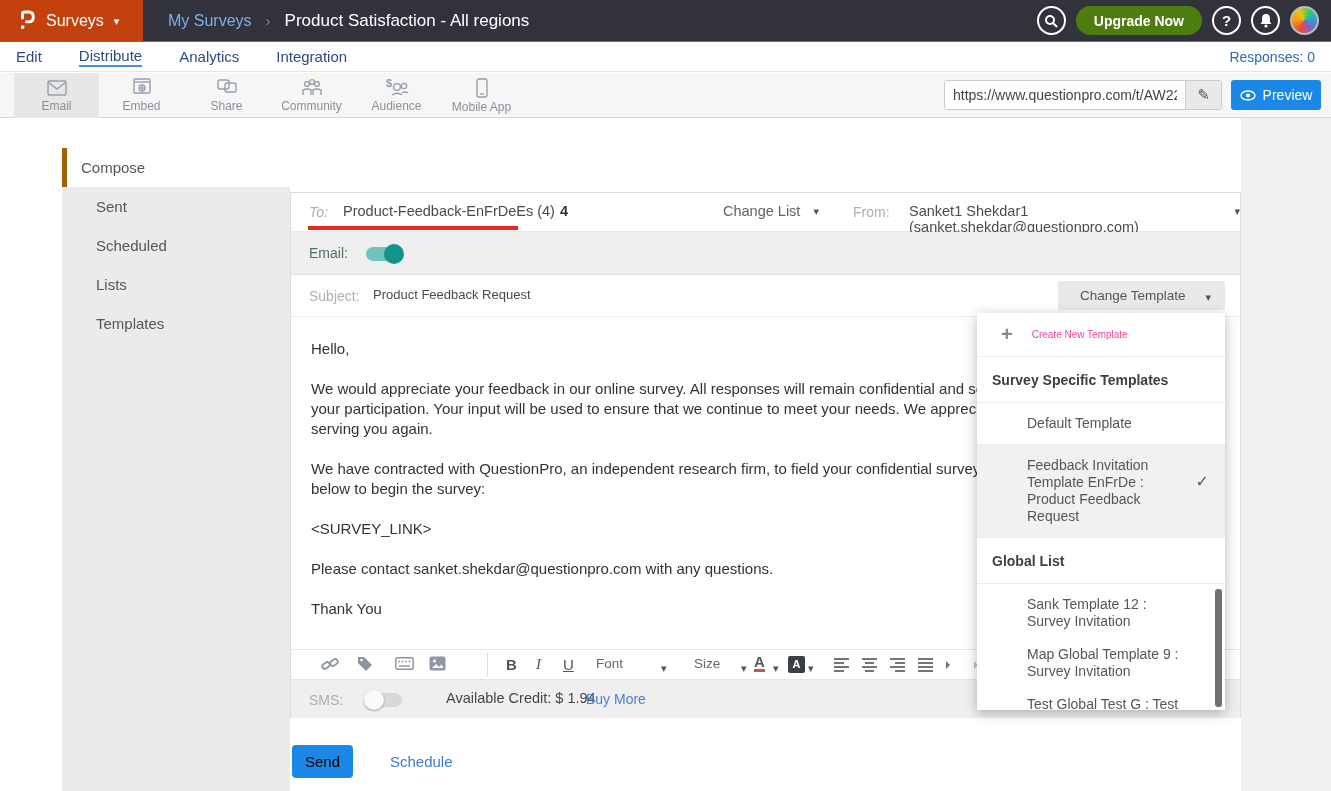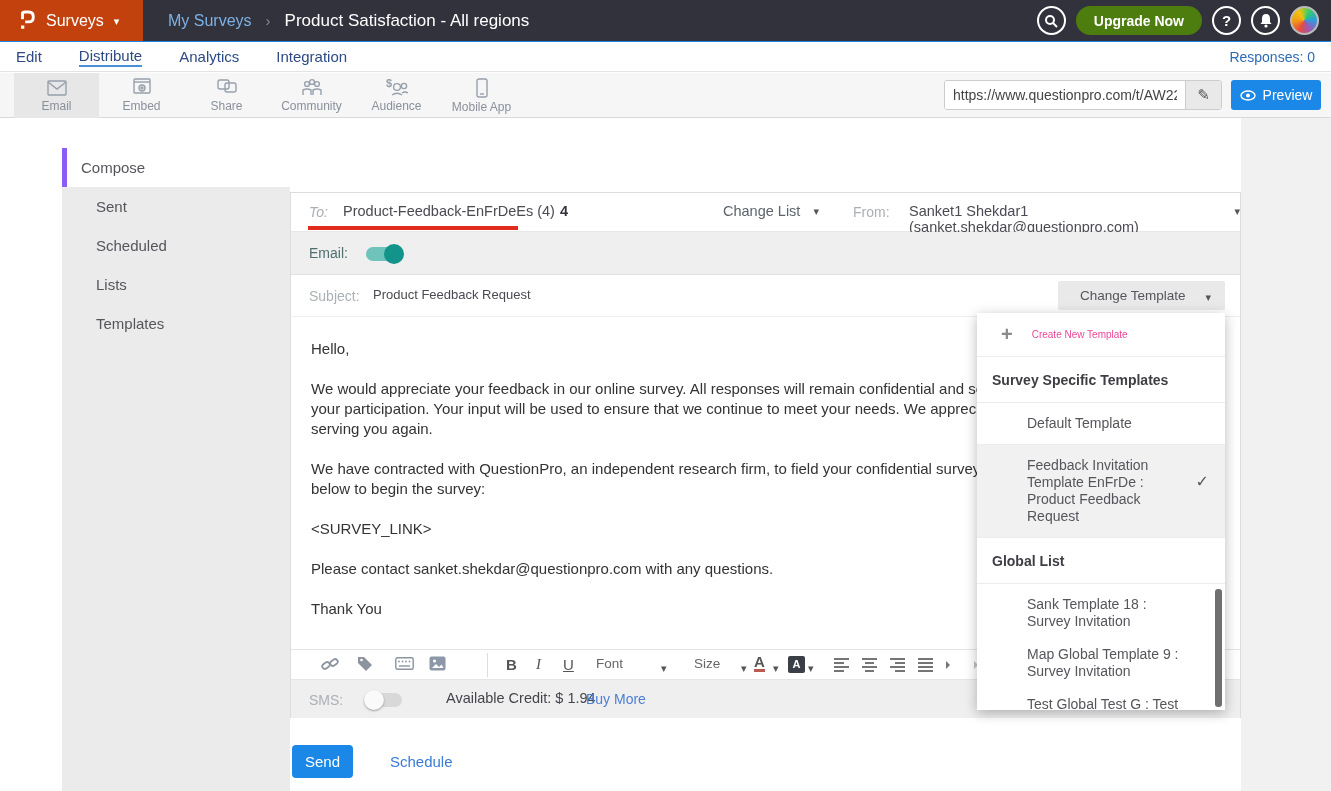--- a/index.html
+++ b/index.html
@@ -35,21 +35,21 @@
   .chan-tab .lbl { font-size:12px; color:#8a909b; }
   .chan-tab svg { stroke:#97a0ac; fill:none; stroke-width:1.4; }
   #urlwrap { right:109px; top:7px; width:278px; height:30px; background:#fff; border:1px solid #ccc; border-radius:3px; display:flex; overflow:hidden; }
   #urlwrap input { flex:1; border:none; outline:none; font-size:14px; color:#444; padding:0 8px; font-family:inherit; background:#fff; }
   #url-edit { width:36px; background:#e9e9e9; border-left:1px solid #ccc; display:flex; align-items:center; justify-content:center; color:#555; font-size:15px; cursor:pointer; }
   #preview-btn { right:10px; top:7px; width:90px; height:30px; background:#1b87e6; border:none; border-radius:3px; color:#fff; font-size:14px; display:flex; align-items:center; justify-content:center; gap:7px; cursor:pointer; font-family:inherit; }
 
   
   #sidebar { left:62px; top:148px; width:228px; height:643px; background:#ebebeb; }
   .side-item { height:39px; display:flex; align-items:center; padding-left:34px; font-size:15px; color:#55555c; cursor:pointer; }
-  .side-item.active { background:#fff; border-left:5px solid #8b5cf6; padding-left:14px; }
+  .side-item.active { background:#fff; border-left:5px solid #a16207; padding-left:14px; }
 
   
   #right-gutter { left:1241px; top:118px; width:90px; height:673px; background:#f1f1f1; }
 
   
   #panel { left:290px; top:192px; width:951px; height:526px; background:#fff; border:1px solid #ddd; }
   .row { position:absolute; left:0; width:949px; }
   #row-to { top:0; height:39px; border-bottom:1px solid #e8e8e8; }
   .flabel { color:#aab0b5; font-size:14px; }
   #to-label { position:absolute; left:18px; top:11px;font-style:italic; }
@@ -93,21 +93,21 @@
   .b-ind::before { content:""; position:absolute; left:0; top:3px; border-left:4px solid #757575; border-top:4px solid transparent; border-bottom:4px solid transparent; }
   .sel-lbl { font-size:13.5px; color:#666; }
   #ic-fontcolor { border-bottom:3px solid #b85c4f; padding-bottom:0; line-height:14px; font-weight:bold; }
   #ic-bgcolor { display:inline-block; width:17px; height:17px; background:#3a3f45; color:#fff; border-radius:2px; text-align:center; line-height:17px; font-size:11px; font-weight:bold; }
 
   #row-sms { top:487px; height:38px; background:#efefef; }
   #sms-label { position:absolute; left:18px; top:12px; }
   #credit { position:absolute; left:155px; top:10px; font-size:14.5px; color:#44444c; }
   #buy-more { position:absolute; left:295px; top:11px; font-size:14px; color:#4a7fd4; cursor:pointer; }
 
-  #send-btn { left:292px; top:745px; width:61px; height:33px; background:#1b87e6; border:none; border-radius:4px; color:#ffffff; font-size:15px; cursor:pointer; font-family:inherit; }
+  #send-btn { left:292px; top:745px; width:61px; height:33px; background:#1b87e6; border:none; border-radius:4px; color:#000000; font-size:15px; cursor:pointer; font-family:inherit; }
   #schedule-link { left:390px; top:753px; font-size:15px; color:#3a7bd5; cursor:pointer; }
 
   
   #tmenu { left:977px; top:313px; width:248px; height:397px; background:#fff; box-shadow:0 3px 12px rgba(0,0,0,.28); z-index:20; overflow:hidden; }
   .m-row { border-bottom:1px solid #ececec; }
   #m-create { height:44px; display:flex; align-items:center; gap:19px; padding-left:24px; cursor:pointer; }
   #m-create .plus { color:#8a8a8a; font-size:20px; font-weight:bold; }
   .m-item-lbl { font-size:10px; color:#ec4899; }
   .m-header { height:46px; display:flex; align-items:center; padding-left:15px; font-weight:bold; font-size:14px; color:#3d3d44; }
   .m-item { padding:12px 36px 12px 50px; font-size:14px; color:#55555c; line-height:17px; cursor:pointer; position:relative; }
@@ -362,20 +362,20 @@
       <span class="m-item-lbl">Create New Template</span>
     </div>
     <div class="m-header m-row">Survey Specific Templates</div>
     <div class="m-item m-row">Default Template</div>
     <div class="m-item m-row selected">
       <span style="display:inline-block;width:158px">Feedback Invitation Template EnFrDe  : Product Feedback Request</span>
       <span class="m-check">✓</span>
     </div>
     <div class="m-header m-row">Global List</div>
     <div id="m-scroll">
-      <div class="m-item" style="padding-bottom:8px"><span style="display:inline-block;width:158px">Sank Template 18  : Survey Invitation</span></div>
+      <div class="m-item" style="padding-bottom:8px"><span style="display:inline-block;width:158px">Sank Template 12  : Survey Invitation</span></div>
       <div class="m-item" style="padding-top:8px;padding-bottom:8px"><span style="display:inline-block;width:158px">Map Global Template 9  : Survey Invitation</span></div>
       <div class="m-item" style="padding-top:8px"><span style="display:inline-block;width:158px">Test Global Test G  : Test PAA G</span></div>
       <div id="m-scrollbar"></div>
     </div>
   </div>
 
 </div>
 
 </body></html>

